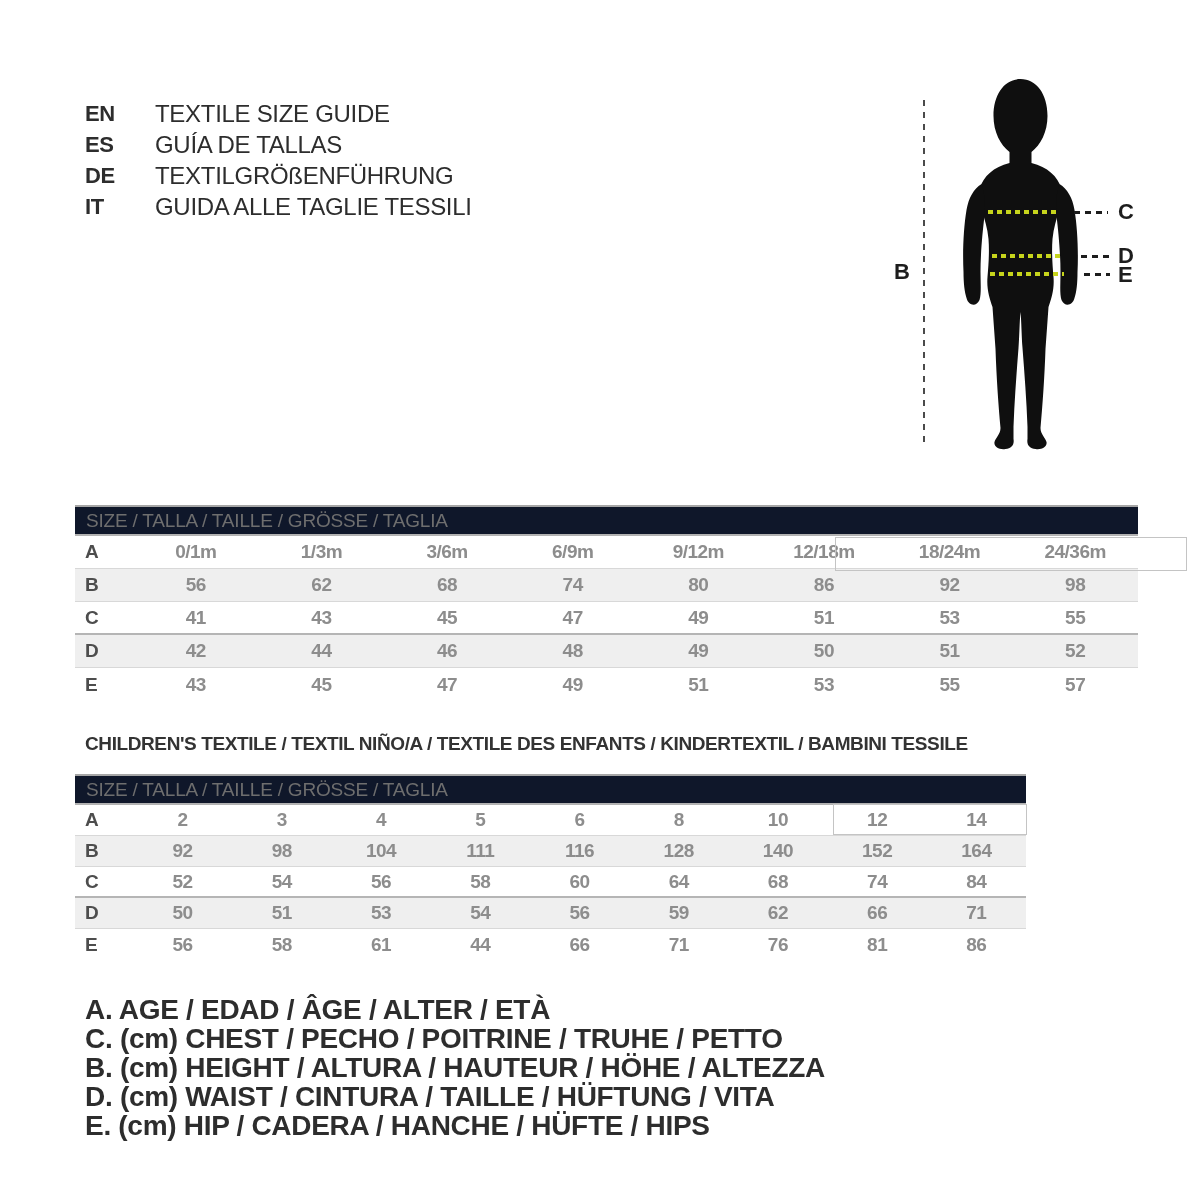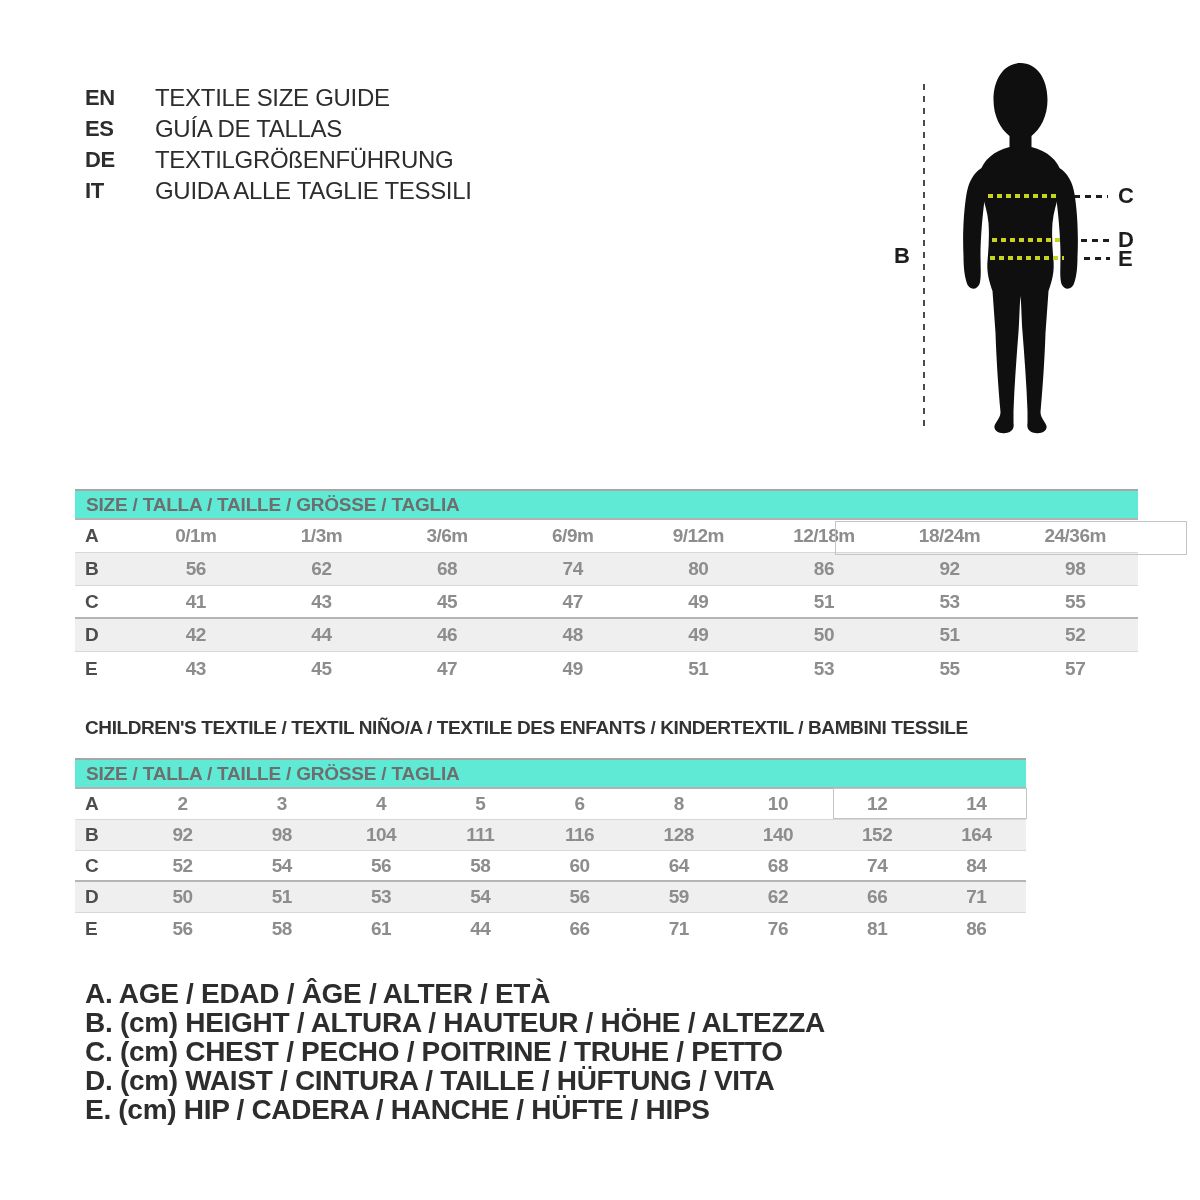--- a/index.html
+++ b/index.html
@@ -1,19 +1,19 @@
 <!DOCTYPE html>
 <html><head>
 <meta charset="utf-8">
 <style>
   * { margin:0; padding:0; box-sizing:border-box; }
   html,body { background:#ffffff; }
   .canvas {
     position:relative; width:1200px; height:1128px; background:#ffffff;
-    font-family:"Liberation Sans", sans-serif; overflow:hidden;
+    font-family:"Liberation Sans", sans-serif; overflow:hidden;margin-top:16px;
   }
 
   
   .lang-block { position:absolute; left:85px; top:82px; }
   .lang-row { display:flex; height:31px; align-items:center; }
   .lang-code { width:70px; font-size:22px; font-weight:700; color:#2d2d2d; letter-spacing:-0.3px; }
   .lang-label { font-size:24px; font-weight:400; color:#2d2d2d; letter-spacing:-0.3px; white-space:nowrap; }
 
   
   .figure { position:absolute; left:0; top:0; }
@@ -34,23 +34,23 @@
 
   
   .section-title {
     position:absolute; left:85px; font-size:19px; font-weight:700;
     color:#333333; letter-spacing:-0.4px; white-space:nowrap;
   }
 
   
   .table { position:absolute; }
   .theader {
-    height:31px; background:#5eead4;
+    height:31px; background:#0f172a;
     border-top:2px solid #a6a6a6; border-bottom:2px solid #b2b2b2;
-    color:#6e6e6e; font-size:19px; font-weight:700; line-height:27px;
+    color:#6e6e6e; font-size:19px; font-weight:400; line-height:27px;
     padding-left:11px; letter-spacing:-0.2px; white-space:nowrap;
   }
   .trow {
     display:grid; grid-template-columns:58px repeat(var(--cols), 1fr);
     align-items:center; height:var(--rowh,33px);
     border-bottom:1px solid #d8d8d8;
   }
   .trow:nth-child(2n) { background:#efefef; }
   .trow:nth-child(3) { border-bottom:2px solid #b5b5b5; }
   .trow:nth-child(5) { border-bottom:none; }
@@ -257,19 +257,19 @@
           <span class="cell">76</span>
           <span class="cell">81</span>
           <span class="cell">86</span>
         </div>
       </div>
   </div>
   <div class="highlight-box" style="left:833px; top:788px; width:194px; height:31px;"></div>
 
   <div class="legend">
     <div class="legend-item">A. AGE / EDAD / ÂGE / ALTER / ETÀ</div>
+    <div class="legend-item">C. (cm) CHEST / PECHO / POITRINE / TRUHE / PETTO</div>
     <div class="legend-item">B. (cm) HEIGHT / ALTURA / HAUTEUR / HÖHE / ALTEZZA</div>
-    <div class="legend-item">C. (cm) CHEST / PECHO / POITRINE / TRUHE / PETTO</div>
     <div class="legend-item">D. (cm) WAIST / CINTURA / TAILLE / HÜFTUNG / VITA</div>
     <div class="legend-item">E. (cm) HIP / CADERA / HANCHE / HÜFTE / HIPS</div>
   </div>
 
 </div>
 
 </body></html>

